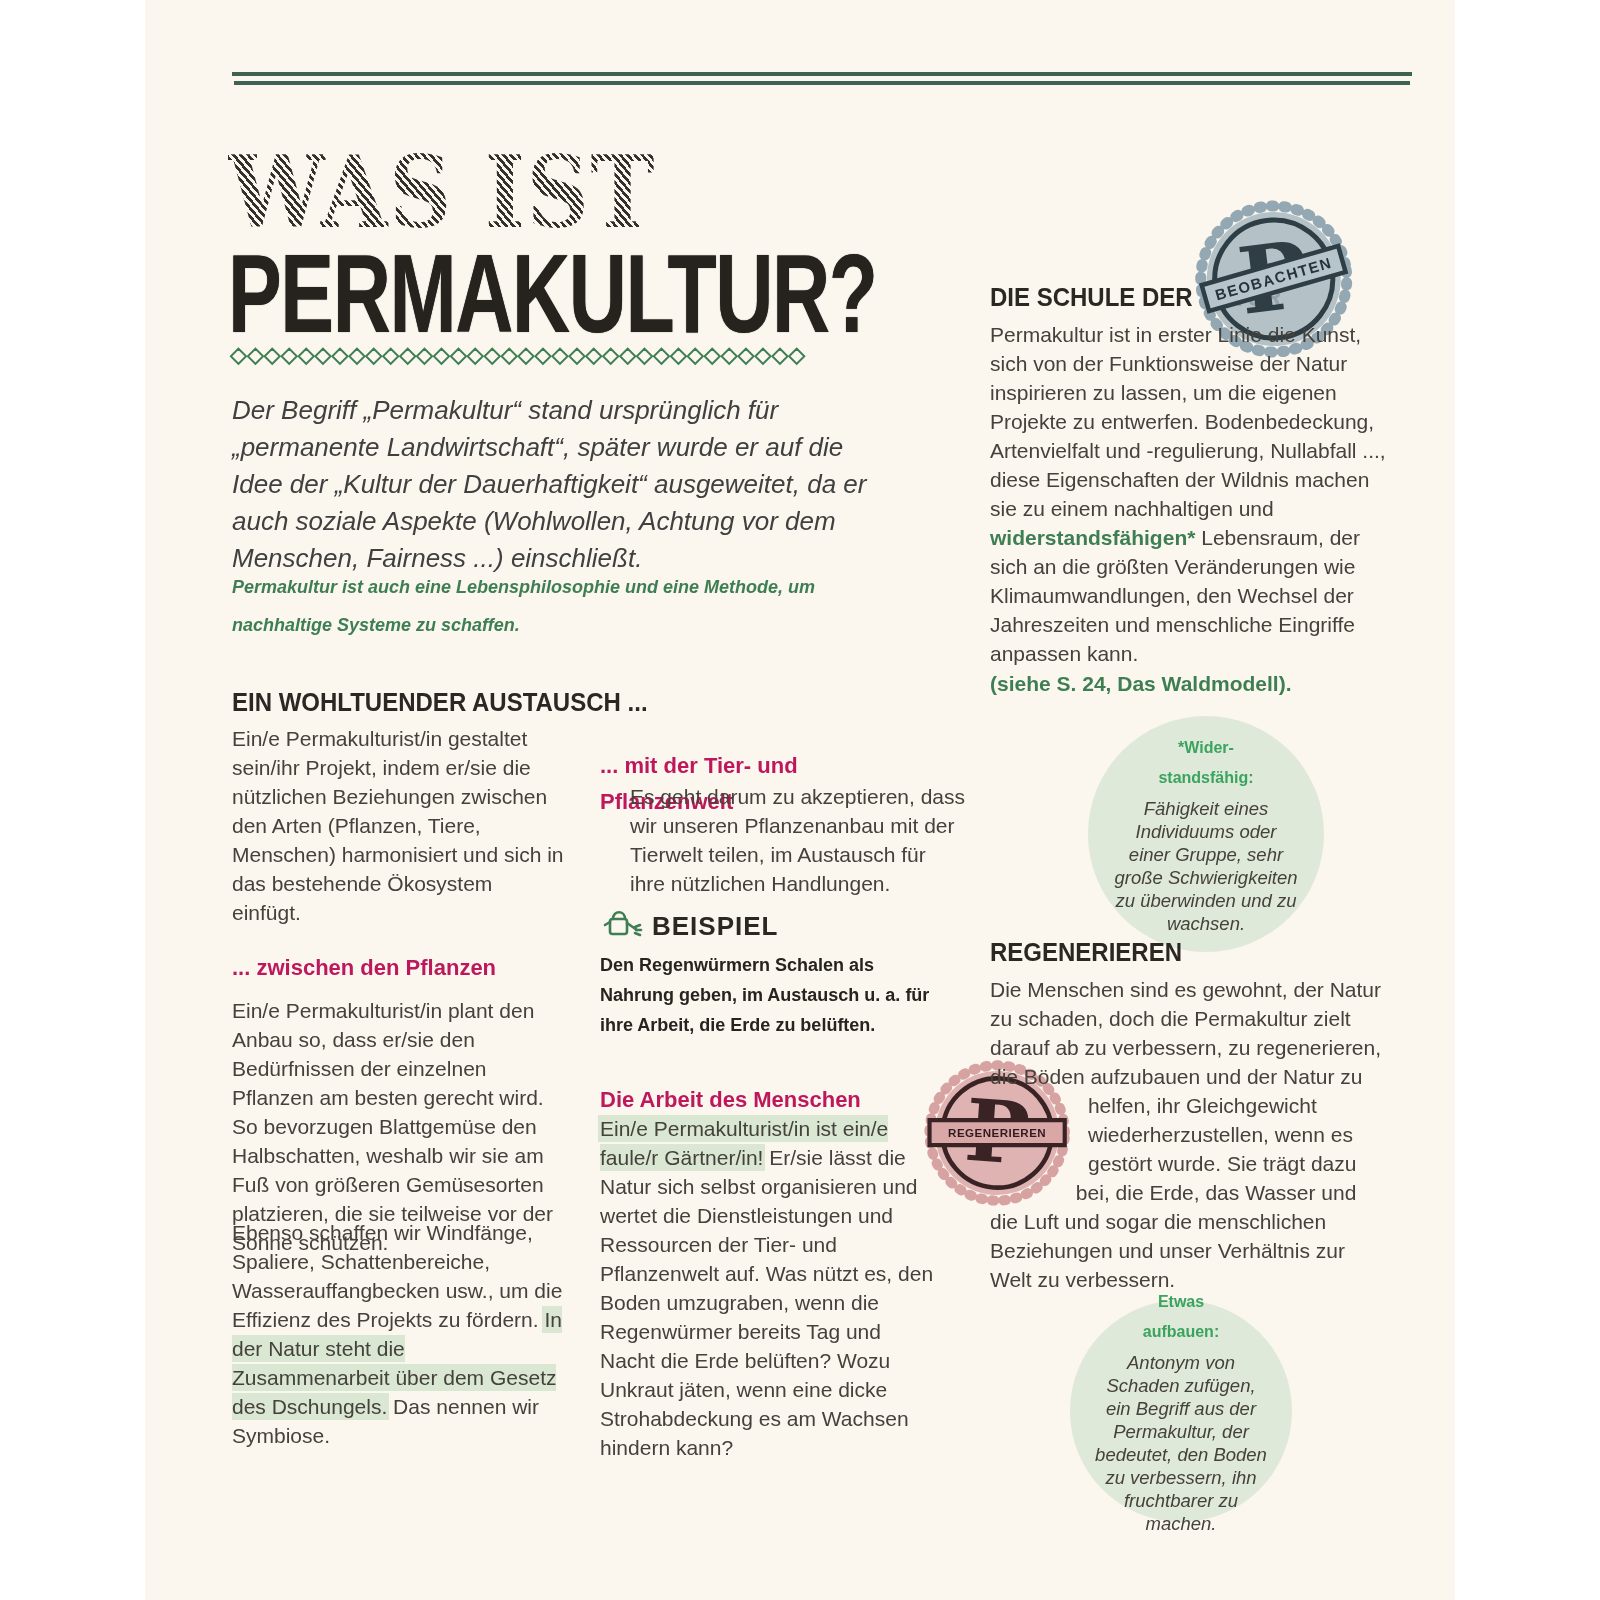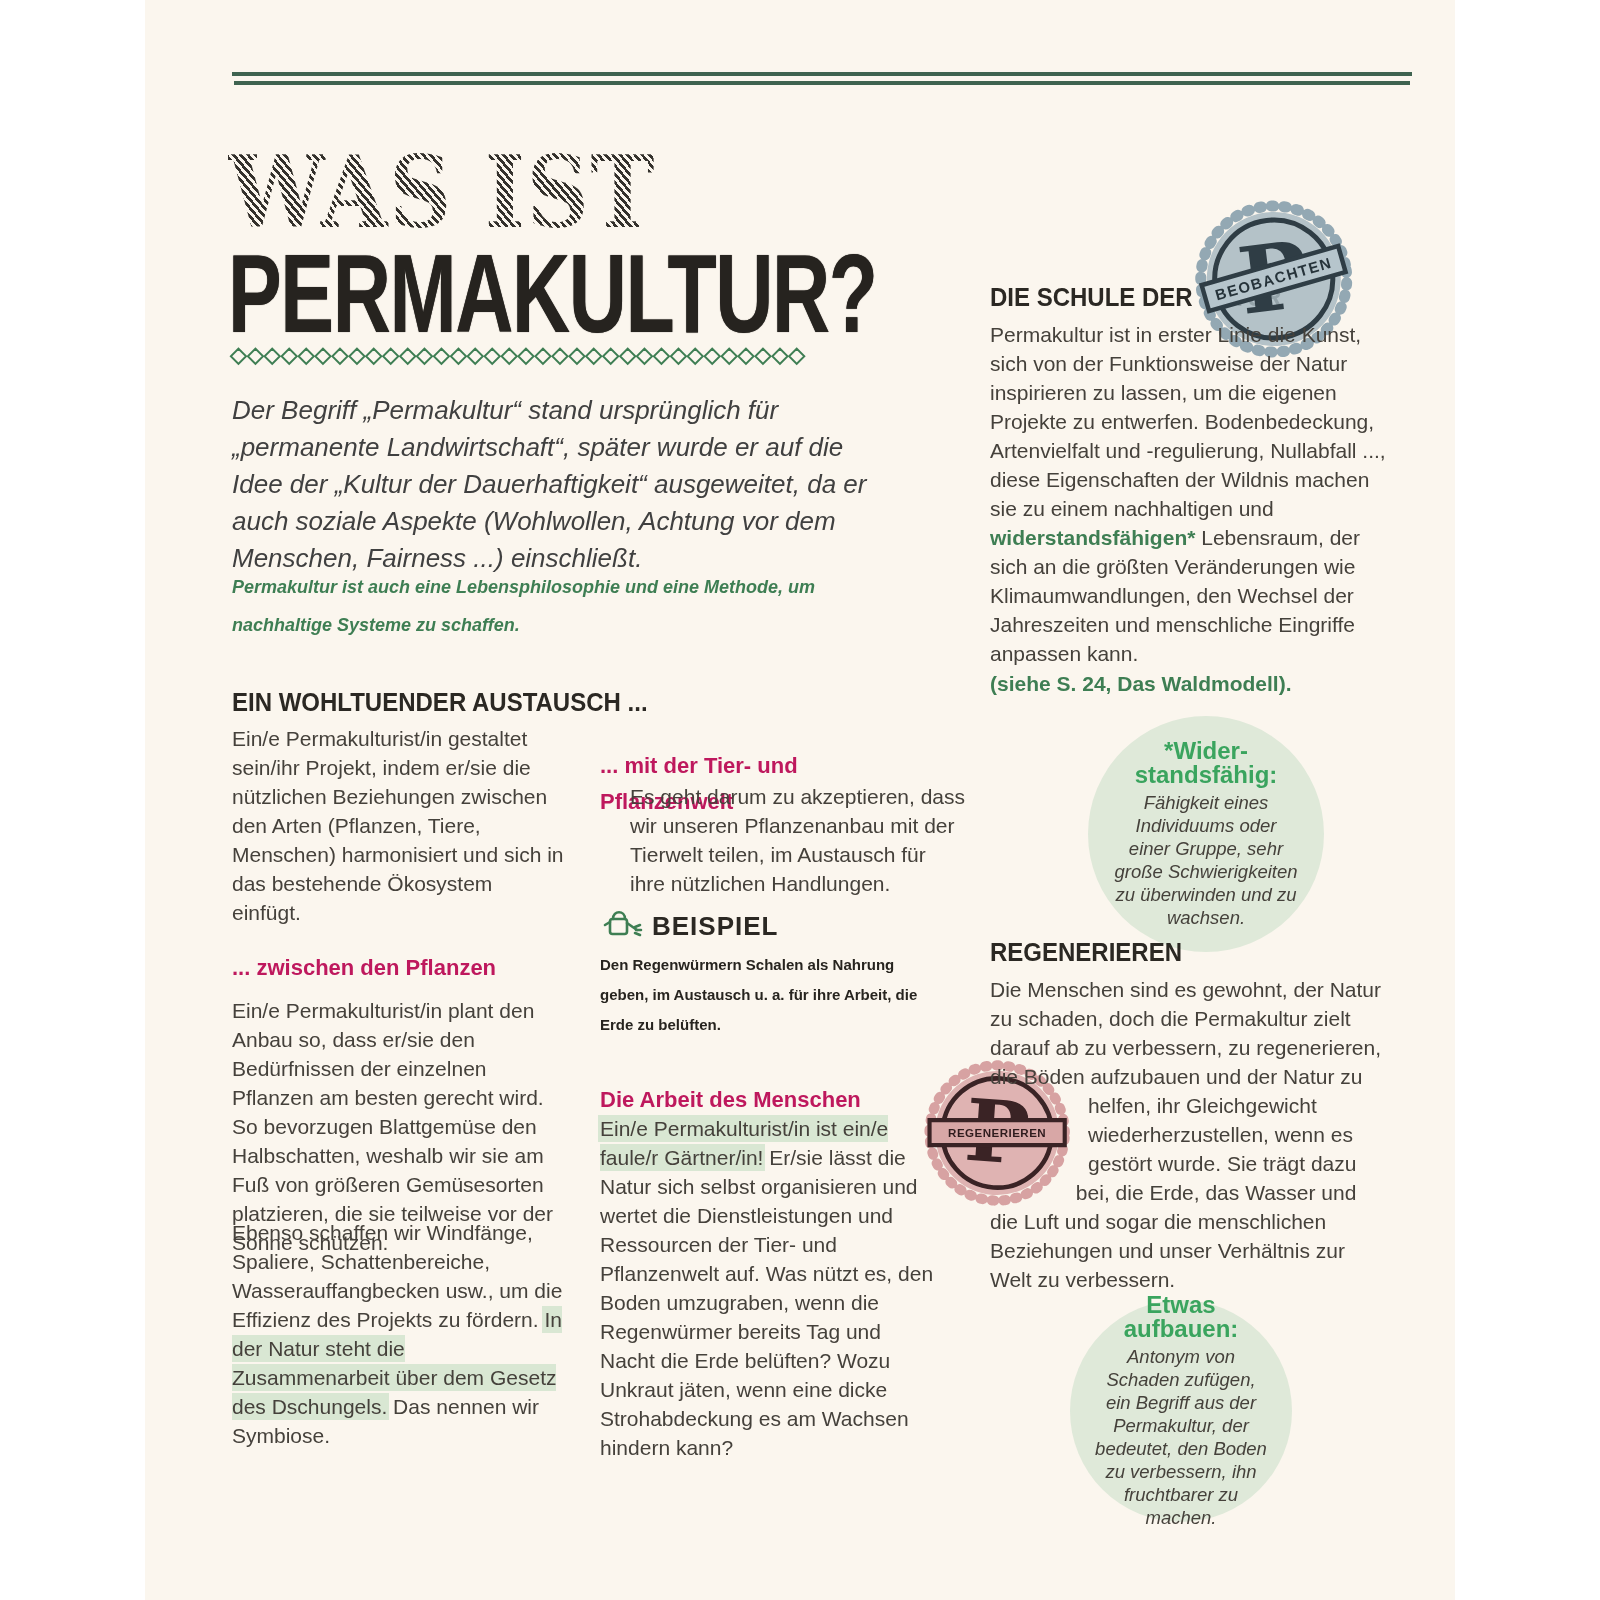--- a/index.html
+++ b/index.html
@@ -31,21 +31,21 @@
   .bold-dark{font-weight:bold;color:#27241f;}
 
   .col1{left:232px;width:332px;}
   .col2{left:600px;width:336px;}
   .col3{left:990px;width:398px;}
 
   .example-row{left:600px;top:905px;display:flex;align-items:center;gap:8px;}
   .example-label{font-weight:bold;font-size:26px;color:#2b2823;letter-spacing:1px;}
 
   .bubble{border-radius:50%;background:#dfe9d9;display:flex;flex-direction:column;justify-content:center;text-align:center;box-sizing:border-box;}
-  .bubble .btitle{font-weight:bold;font-size:24px;line-height:24px;color:#3aa45e;white-space:pre-line;}
+  .bubble .btitle{font-weight:bold;font-size:16px;line-height:30px;color:#3aa45e;white-space:pre-line;}
   .bubble .btext{font-style:italic;font-size:18.5px;line-height:23px;color:#45413b;margin-top:4px;}
   .bubble1{left:1088px;top:716px;width:236px;height:236px;padding:0 26px;}
   .bubble2{left:1070px;top:1300px;width:222px;height:222px;padding:0 22px;}
 
   .stamp{pointer-events:none;}
   .float-spacer{float:left;width:92px;height:150px;shape-outside:circle(52% at 35% 50%);margin-right:6px;}
 </style>
 </head>
 <body>
 
@@ -77,21 +77,21 @@
           <rect x="10" y="14" width="17" height="15" rx="2.5"></rect>
           <path d="M13 14 C13 5, 25 5, 25 14"></path>
           <path d="M27 18 L37 25"></path>
           <path d="M35 22 L40 20 M36 25 L41 25 M35 28 L40 30"></path>
           <path d="M10 17 L5 20"></path>
         </g>
       </svg>
     </span>
     <span class="example-label">BEISPIEL</span>
   </div>
-  <div class="abs bold-dark col2" style="top:950px;font-size:15px;line-height:30px;">Den Regenwürmern Schalen als Nahrung geben, im Austausch u. a. für ihre Arbeit, die Erde zu belüften.</div>
+  <div class="abs bold-dark col2" style="top:950px;font-size:18px;line-height:30px;">Den Regenwürmern Schalen als Nahrung geben, im Austausch u. a. für ihre Arbeit, die Erde zu belüften.</div>
 
   <div class="abs hgreen col2" style="top:1082px;">Die Arbeit des Menschen</div>
   <div class="abs body col2" style="top:1114px;"><span class="hl">Ein/e Permakulturist/in ist ein/e faule/r Gärtner/in!</span><span> Er/sie lässt die Natur sich selbst organisieren und wertet die Dienstleistungen und Ressourcen der Tier- und Pflanzenwelt auf. Was nützt es, den Boden umzugraben, wenn die Regenwürmer bereits Tag und Nacht die Erde belüften? Wozu Unkraut jäten, wenn eine dicke Strohabdeckung es am Wachsen hindern kann?</span></div>
 
   <div class="abs hblack" style="left:990px;top:283px;">DIE SCHULE DER NATUR</div>
 
   <div class="abs stamp" style="left:1193px;top:198px;transform:rotate(-7deg);">
     <svg width="162" height="162" viewBox="0 0 162 162">
       <circle cx="81" cy="81" r="73" fill="none" stroke="#93a8b3" stroke-width="11" stroke-dasharray="2.5 10" stroke-linecap="round"></circle>
       <circle cx="81" cy="81" r="67" fill="#a7b9c1" opacity="0.85"></circle>

